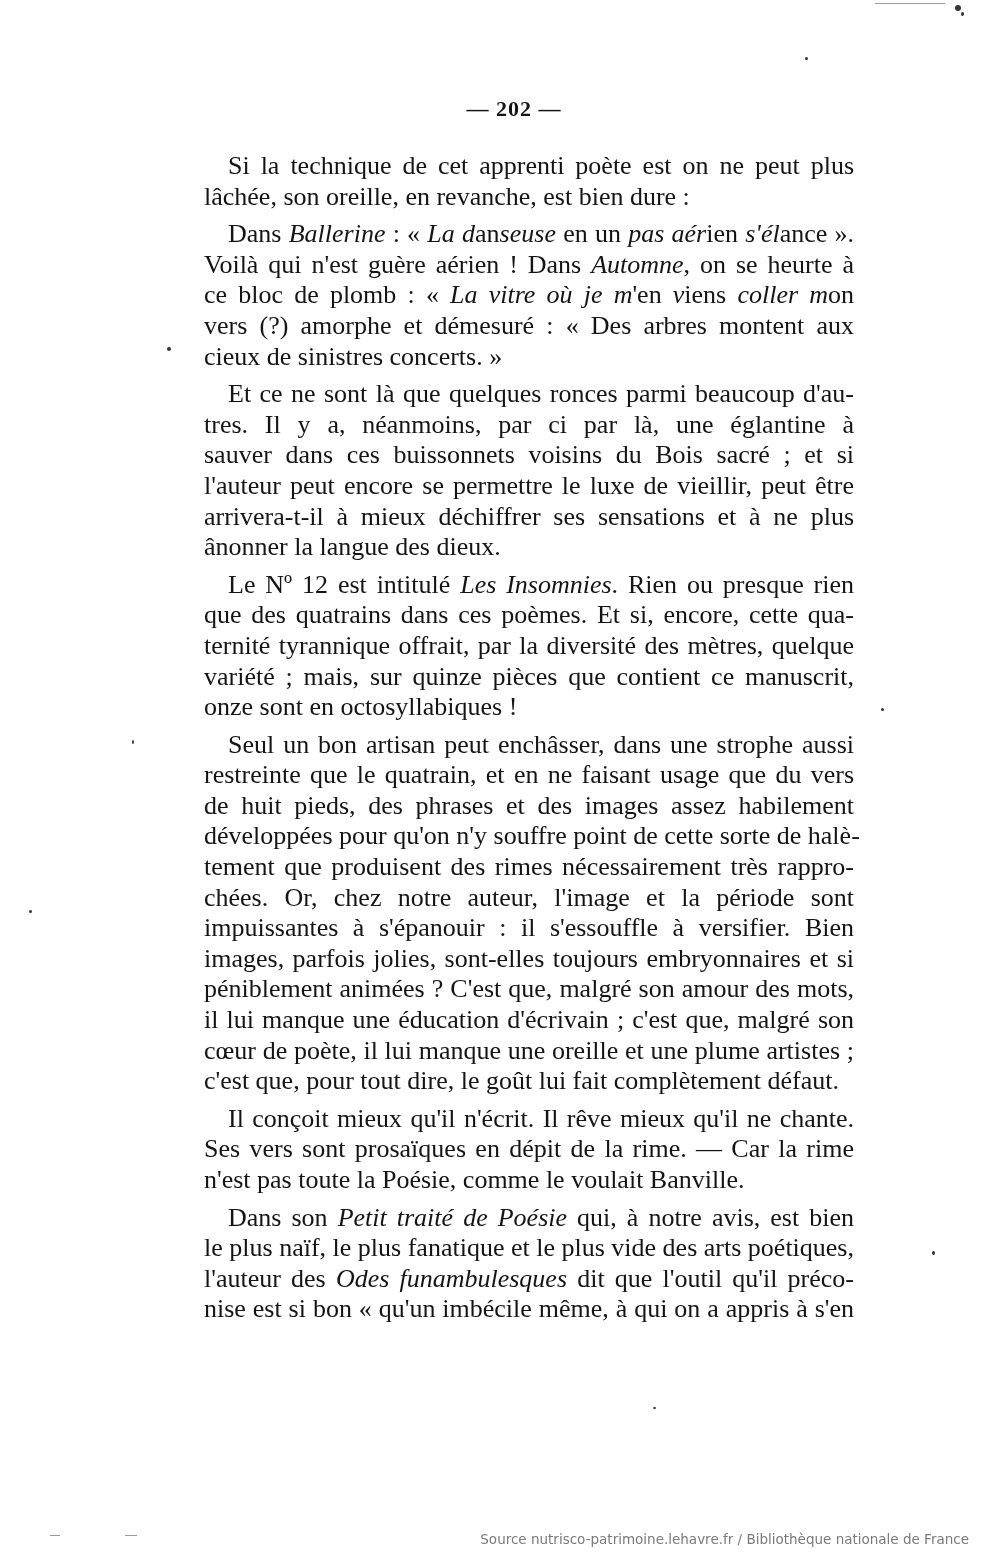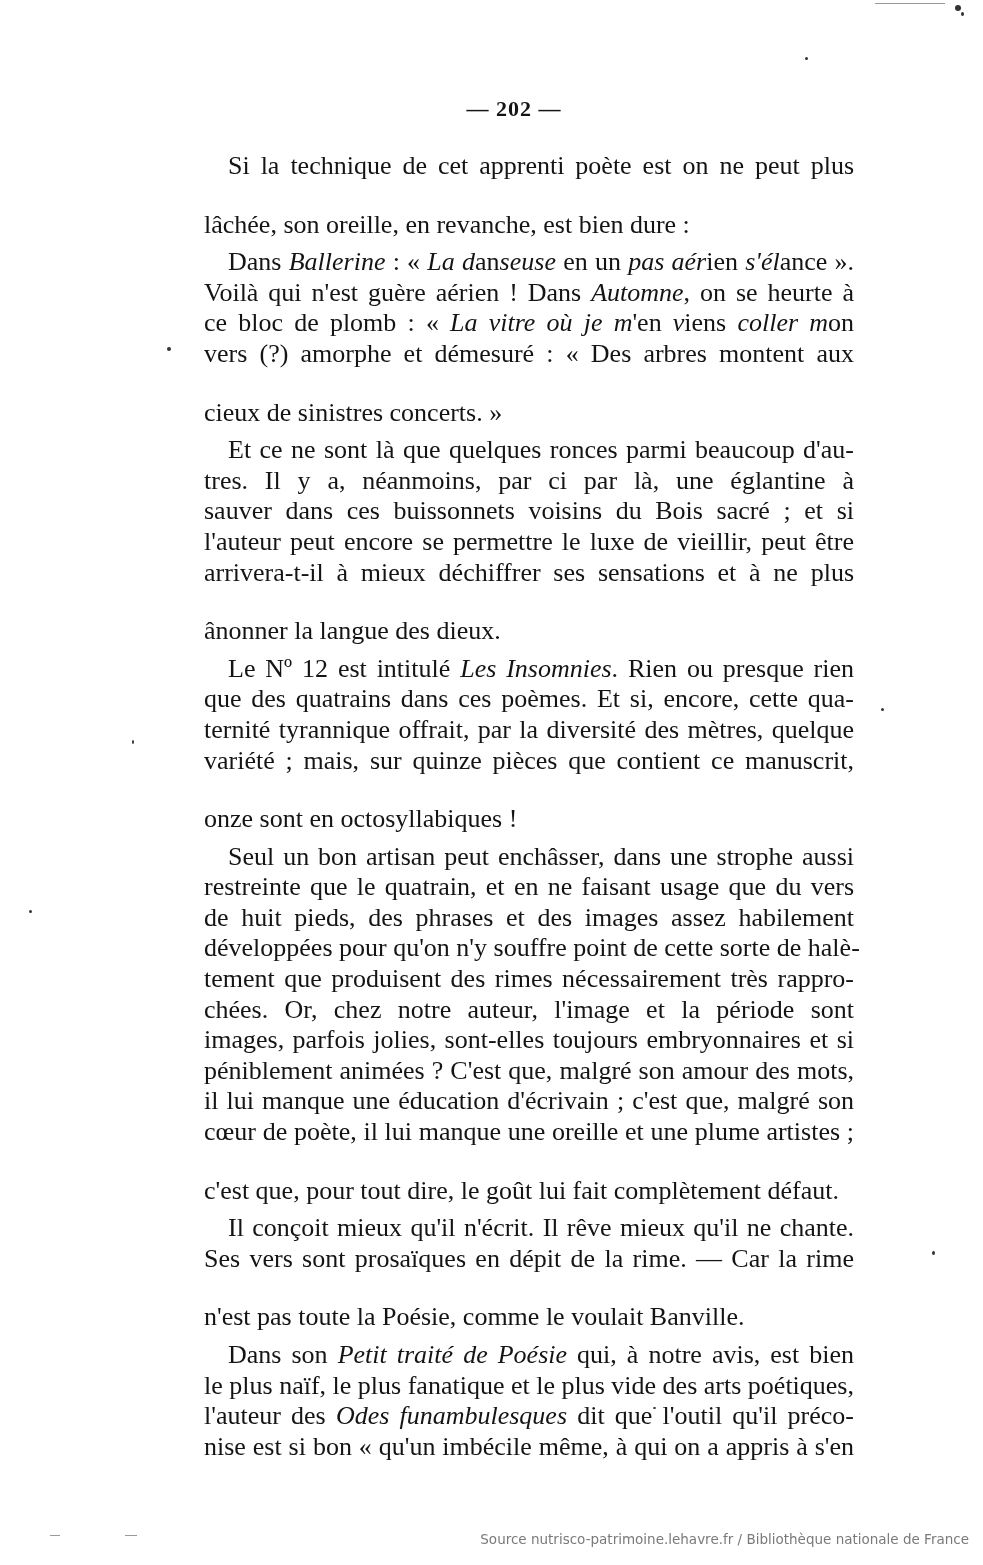--- a/index.html
+++ b/index.html
@@ -49,21 +49,20 @@
       text-align-last: left;
     }
     .para .line {
       display: block;
       text-align: justify;
       text-align-last: justify;
       white-space: nowrap;
     }
     .para .line.last {
       text-align-last: left;
-      margin-top: 28px;
     }
     .para .line.first {
       text-indent: 24px;
     }
     .para { text-indent: 0; }
     i, .it { font-style: italic; }
     .source-credit {
       position: absolute;
       right: 14px;
       bottom: 18px;
@@ -128,20 +127,21 @@
         <span class="line"><span>variété ; mais, sur quinze pièces que contient ce manuscrit,</span></span>
         <span class="line last"><span>onze sont en octosyllabiques !</span></span>
       </div>
       <div class="para">
         <span class="line first"><span>Seul un bon artisan peut enchâsser, dans une strophe aussi</span></span>
         <span class="line"><span>restreinte que le quatrain, et en ne faisant usage que du vers</span></span>
         <span class="line"><span>de huit pieds, des phrases et des images assez habilement</span></span>
         <span class="line"><span>développées pour qu'on n'y souffre point de cette sorte de halè-</span></span>
         <span class="line"><span>tement que produisent des rimes nécessairement très rappro-</span></span>
         <span class="line"><span>chées. Or, chez notre auteur, l'image et la période sont</span></span>
+        <span class="line"><span>impuissantes à s'épanouir : il s'essouffle à versifier. Bien</span></span>
         <span class="line"><span>images, parfois jolies, sont-elles toujours embryonnaires et si</span></span>
         <span class="line"><span>péniblement animées ? C'est que, malgré son amour des mots,</span></span>
         <span class="line"><span>il lui manque une éducation d'écrivain ; c'est que, malgré son</span></span>
         <span class="line"><span>cœur de poète, il lui manque une oreille et une plume artistes ;</span></span>
         <span class="line last"><span>c'est que, pour tout dire, le goût lui fait complètement défaut.</span></span>
       </div>
       <div class="para">
         <span class="line first"><span>Il conçoit mieux qu'il n'écrit. Il rêve mieux qu'il ne chante.</span></span>
         <span class="line"><span>Ses vers sont prosaïques en dépit de la rime. — Car la rime</span></span>
         <span class="line last"><span>n'est pas toute la Poésie, comme le voulait Banville.</span></span>

